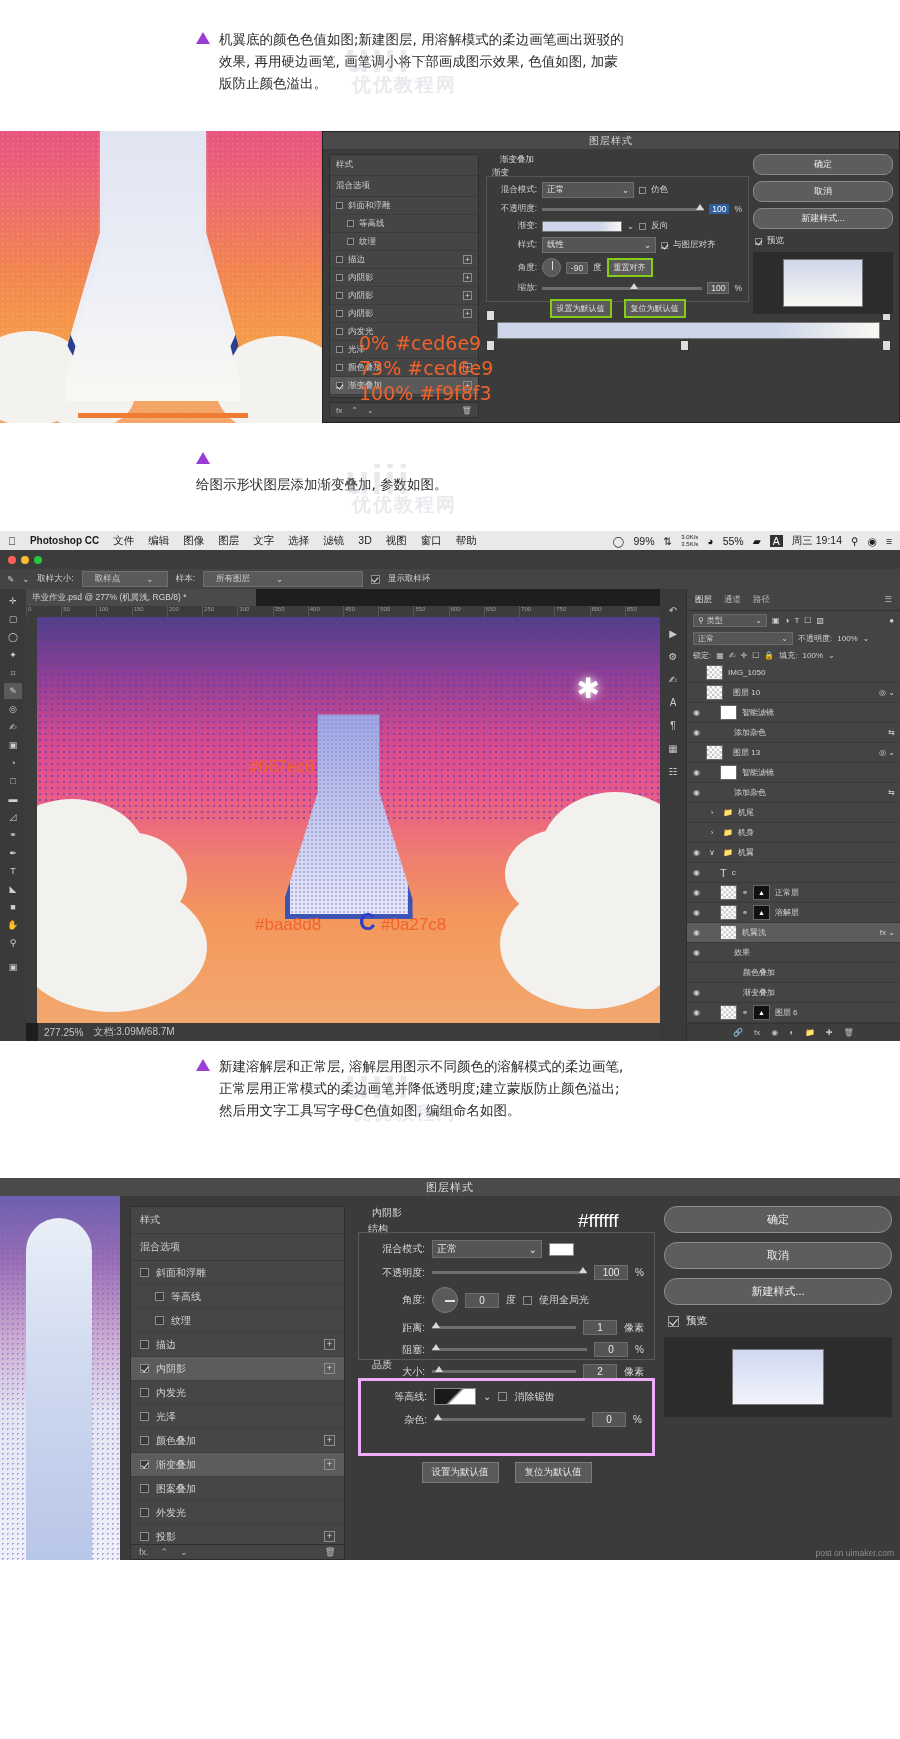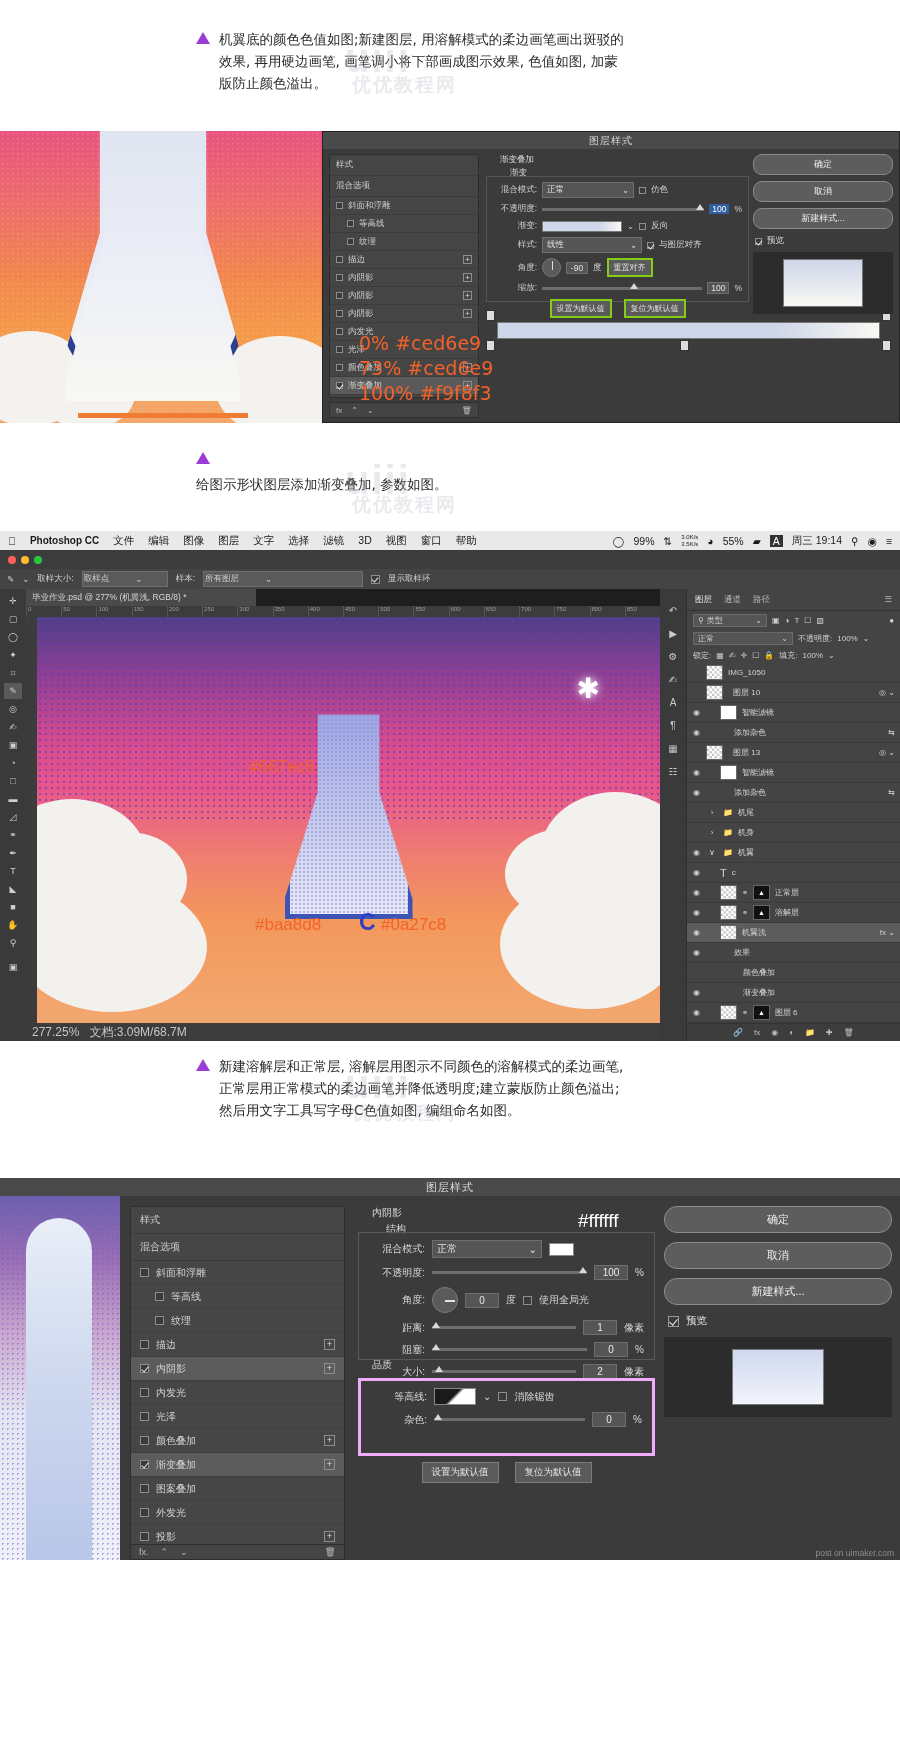--- a/index.html
+++ b/index.html
@@ -61,21 +61,21 @@
   .cb{width:7px;height:7px;border:1px solid #8d8d8d;background:#3a3a3a;flex:0 0 auto;position:relative;}
   .cb.on::after{content:"";position:absolute;left:1px;top:0px;width:3px;height:5px;
      border:solid #e6e6e6;border-width:0 1.4px 1.4px 0;transform:rotate(40deg);}
   .plus{margin-left:auto;width:9px;height:9px;border:1px solid #8d8d8d;color:#ddd;font-size:8px;
         line-height:7px;text-align:center;}
   .fxbar{position:absolute;left:6px;bottom:4px;width:150px;height:16px;background:#444;
         border:1px solid #2e2e2e;display:flex;align-items:center;gap:9px;padding:0 6px;color:#bbb;font-size:8px;}
 
   .gpanel{position:absolute;left:163px;top:22px;right:150px;height:148px;color:#d5d5d5;font-size:8.5px;}
   .gp-t1{margin-left:14px;}
-  .gp-t2{margin-left:24px;margin-top:1px;}
+  .gp-t2{margin-left:6px;margin-top:1px;}
   .gbox{position:absolute;left:0;top:22px;right:0;bottom:0;border:1px solid #555;}
   .frow{display:flex;align-items:center;gap:5px;margin:5px 6px;}
   .flab{width:44px;text-align:right;color:#cdcdcd;}
   .sel2{background:#555;border:1px solid #6e6e6e;color:#e3e3e3;padding:1px 4px;
         display:flex;align-items:center;justify-content:space-between;}
   .slider{flex:1;height:3px;background:#6d6d6d;position:relative;}
   .knob{position:absolute;top:-4px;width:0;height:0;border-left:4px solid transparent;
         border-right:4px solid transparent;border-bottom:6px solid #d8d8d8;}
   .numf{background:#2f5f9e;color:#fff;padding:0 3px;min-width:20px;text-align:center;}
   .numg{background:#555;border:1px solid #6e6e6e;color:#e3e3e3;padding:0 3px;min-width:22px;text-align:center;}
@@ -103,21 +103,21 @@
           display:flex;align-items:center;font-size:10.5px;color:#1a1a1a;padding:0 8px;gap:14px;}
   .macbar .sp{margin-left:auto;}
   .macbar .grp{display:flex;align-items:center;gap:9px;}
   .ttlbar{position:absolute;left:0;top:19px;width:900px;height:19px;background:#3c3c3c;
           display:flex;align-items:center;padding:0 8px;}
   .dots{display:flex;gap:5px;}
   .dot{width:8px;height:8px;border-radius:50%;}
   .appttl{position:absolute;left:0;right:0;text-align:center;color:#cfcfcf;font-size:9.5px;}
   .optbar{position:absolute;left:0;top:38px;width:900px;height:20px;background:#444;
           display:flex;align-items:center;gap:8px;padding:0 7px;color:#d0d0d0;font-size:8.5px;}
-  .opt-sel{background:#5a5a5a;border:1px solid #6e6e6e;padding:1px 1px;display:flex;gap:26px;align-items:center;}
+  .opt-sel{background:#5a5a5a;border:1px solid #6e6e6e;padding:1px 12px;display:flex;gap:26px;align-items:center;}
   .doctab{position:absolute;left:26px;top:58px;width:230px;height:17px;background:#4a4a4a;
           color:#d5d5d5;font-size:8.5px;display:flex;align-items:center;padding:0 6px;gap:5px;}
   .toolbox{position:absolute;left:0;top:58px;width:26px;bottom:0;background:#3a3a3a;
            display:flex;flex-direction:column;align-items:center;padding-top:4px;gap:2px;}
   .tool{width:18px;height:16px;display:flex;align-items:center;justify-content:center;color:#cfcfcf;font-size:9px;}
   .tool.act{background:#5a5a5a;}
   .canvaswrap{position:absolute;left:26px;top:75px;right:240px;bottom:18px;background:#2a2a2a;}
   .rulerT{position:absolute;left:0;top:0;right:0;height:11px;background:#3c3c3c;color:#9a9a9a;font-size:6px;
           display:flex;}
   .rulerT span{flex:1;border-left:1px solid #555;padding-left:1px;}
@@ -130,22 +130,22 @@
   .cloud{position:absolute;border-radius:50%;background:#f3f1ee;}
   .plane{position:absolute;left:50%;transform:translateX(-50%);top:24%;width:128px;height:205px;
      background:linear-gradient(180deg,#9aa6e2 0%,#b6bfe8 35%,#cdd4ee 65%,#e6e9f6 100%);
      border:5px solid #3b54b5;border-top:none;
      clip-path: polygon(26% 0,74% 0,74% 38%,100% 90%,100% 100%,0 100%,0 90%,26% 38%);}
   .planenoise{position:absolute;inset:0;background-image:radial-gradient(rgba(150,130,220,.55) 1px,transparent 1px);
      background-size:4px 4px;}
   .star{position:absolute;color:#fff;font-size:28px;line-height:1;text-shadow:0 0 10px #fff;}
   .cvlbl{position:absolute;color:#f3622a;font-size:17px;white-space:nowrap;}
   .bigC{position:absolute;color:#2d3fc4;font-size:23px;font-weight:bold;}
-  .statbar{position:absolute;left:26px;bottom:0;right:240px;height:18px;background:#3c3c3c;
-           display:flex;align-items:center;gap:10px;padding:0 6px;color:#c7c7c7;font-size:12px;}
+  .statbar{position:absolute;left:38px;bottom:0;right:240px;height:18px;background:#3c3c3c;
+           display:flex;align-items:center;gap:10px;padding:0 6px;color:#c7c7c7;font-size:10px;}
   .rpanel{position:absolute;right:0;top:58px;width:240px;bottom:0;background:#3a3a3a;display:flex;}
   .railcol{width:26px;background:#3a3a3a;display:flex;flex-direction:column;align-items:center;
            padding-top:16px;gap:12px;color:#c9c9c9;font-size:10px;}
   .lpanel{flex:1;background:#444;border-left:1px solid #2e2e2e;display:flex;flex-direction:column;}
   .ptabs{display:flex;gap:12px;font-size:8.5px;color:#b8b8b8;padding:5px 8px 4px;border-bottom:1px solid #333;}
   .ptabs .on{color:#eaeaea;}
   .prow{display:flex;align-items:center;gap:5px;padding:2.5px 6px;font-size:8px;color:#cfcfcf;}
   .pin{background:#555;border:1px solid #6a6a6a;padding:0 4px;display:flex;align-items:center;gap:3px;}
   .layers{flex:1;overflow:hidden;}
   .lrow{display:flex;align-items:center;gap:5px;padding:3px 5px;border-bottom:1px solid #3b3b3b;
@@ -326,21 +326,21 @@
         </div>
         <div class="frow">
           <span class="flab">渐变:</span>
           <span class="gradsw" style="max-width:80px"></span>
           <span>⌄</span>
           <span class="cb"></span>
           <span>反向</span>
         </div>
         <div class="frow">
           <span class="flab">样式:</span>
-          <span class="sel2" style="width:100px">
+          <span class="sel2" style="width:114px">
             <span>线性</span>
             <span>⌄</span>
           </span>
           <span class="cb on"></span>
           <span>与图层对齐</span>
         </div>
         <div class="frow">
           <span class="flab">角度:</span>
           <span class="dial"></span>
           <span class="numg">-90</span>
@@ -798,21 +798,21 @@
   </div>
   <div class="fxbar3">
     <span>fx.</span>
     <span>⌃</span>
     <span>⌄</span>
     <span style="margin-left:auto">🗑</span>
   </div>
 
   <div class="ipanel">
     <div style="margin-left:14px">内阴影</div>
-    <div style="margin-left:28px;margin-top:2px">结构</div>
+    <div style="margin-left:10px;margin-top:2px">结构</div>
     <div class="ibox">
       <div class="irow">
         <span class="ilab">混合模式:</span>
         <span class="sel2" style="width:110px">
           <span>正常</span>
           <span>⌄</span>
         </span>
         <span class="swW"></span>
       </div>
       <div class="irow">

